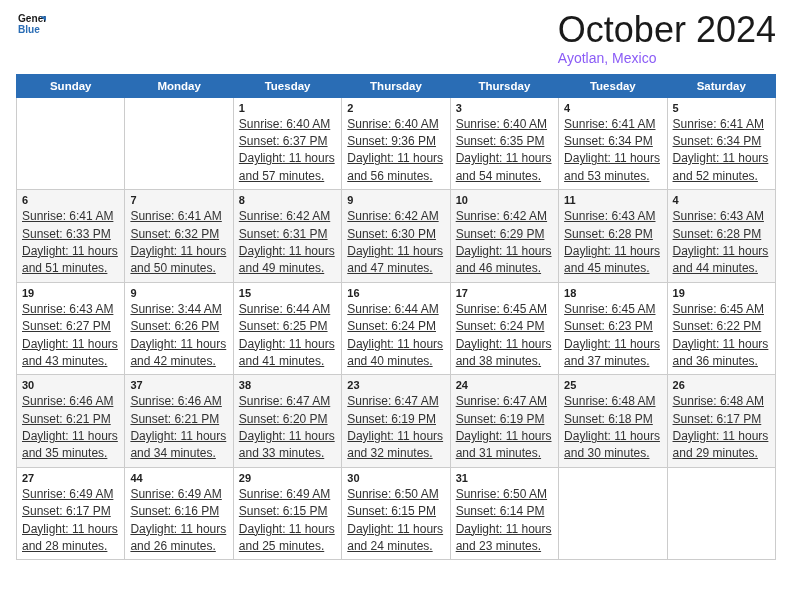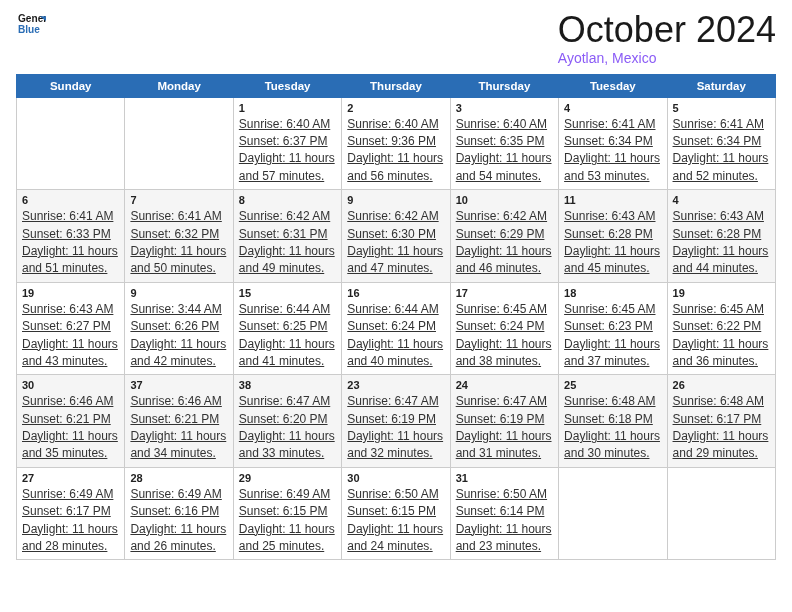--- a/index.html
+++ b/index.html
@@ -285,21 +285,21 @@
           </td>
         </tr>
         <tr>
           <td>
             <span class="day-num">27</span>
             <div class="cell-info">Sunrise: 6:49 AM
 Sunset: 6:17 PM
 Daylight: 11 hours and 28 minutes.</div>
           </td>
           <td>
-            <span class="day-num">28</span>
+            <span class="day-num">44</span>
             <div class="cell-info">Sunrise: 6:49 AM
 Sunset: 6:16 PM
 Daylight: 11 hours and 26 minutes.</div>
           </td>
           <td>
             <span class="day-num">29</span>
             <div class="cell-info">Sunrise: 6:49 AM
 Sunset: 6:15 PM
 Daylight: 11 hours and 25 minutes.</div>
           </td>

